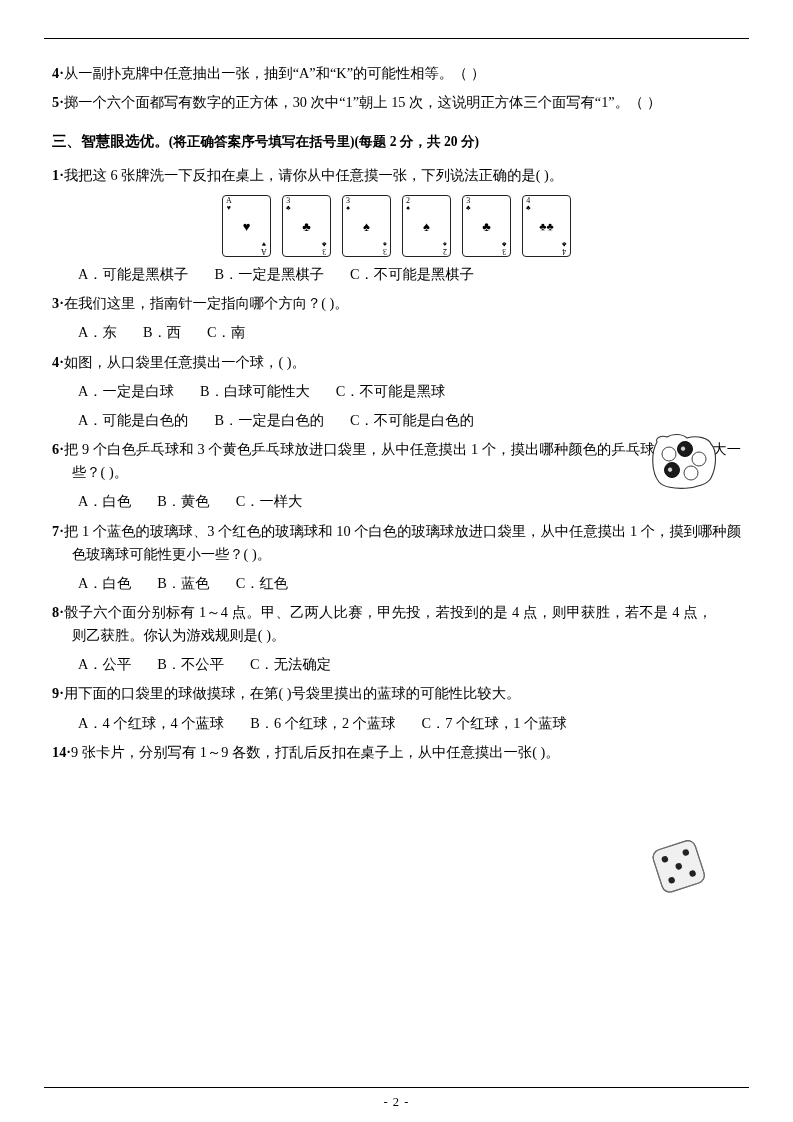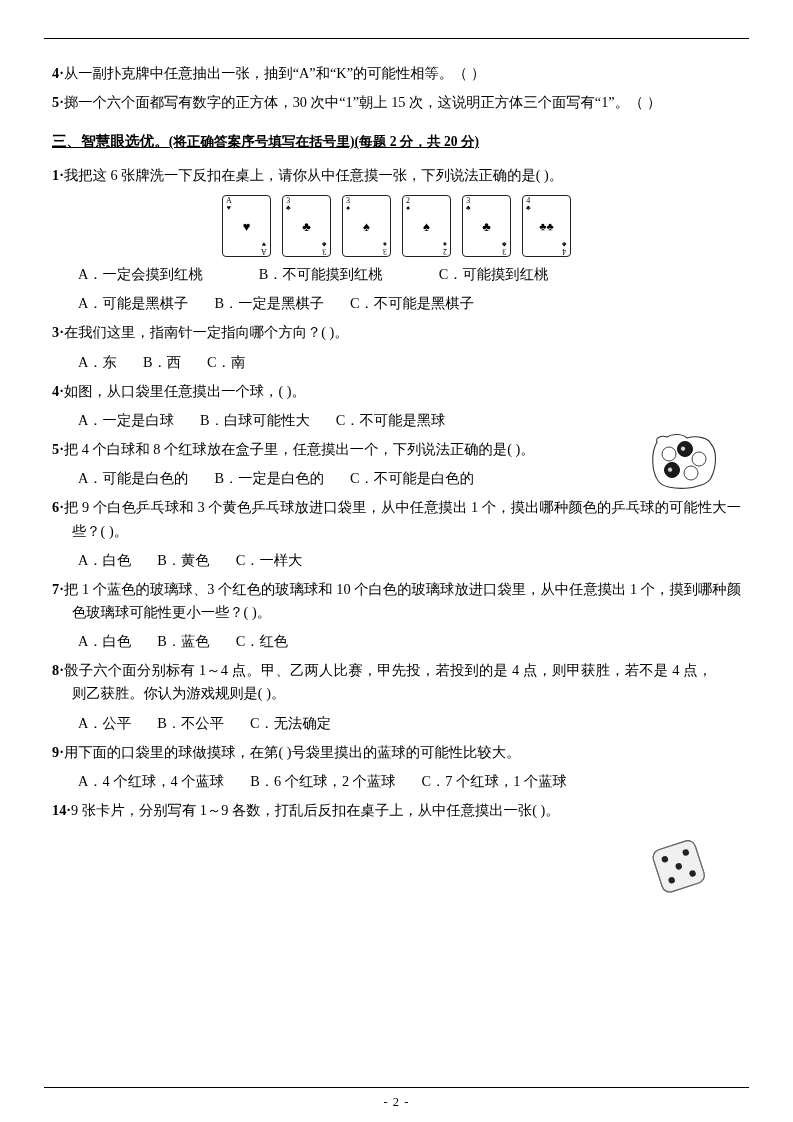--- a/index.html
+++ b/index.html
@@ -55,21 +55,20 @@
   }
   .opts {
     margin: 2px 0 6px 26px;
   }
   .opts span { margin-right: 26px; }
   .opts-wide span { margin-right: 56px; }
   .section-head {
     margin: 16px 0 10px 0;
     font-size: 14.6px;
     font-weight: bold;
-    text-decoration: underline;
   }
   .section-head .small {
     font-weight: bold;
     font-size: 13.6px;
   }
   .cards {
     display: flex;
     justify-content: center;
     gap: 11px;
     margin: 8px 0 6px 0;
@@ -224,45 +223,39 @@
             <span class="corner-pip">♣</span>
           </span>
         <span class="center two">♣♣</span>
         <span class="br">
             <span class="corner-num">4</span>
             <span class="corner-pip">♣</span>
           </span>
       </div>
     </div>
 
-    <p class="opts opts-wide">
-      <span>A．一定会摸到红桃</span><span>B．不可能摸到红桃</span><span>C．可能摸到红桃</span>
-    </p>
 
     <p class="opts">
       <span>A．可能是黑棋子</span><span>B．一定是黑棋子</span><span>C．不可能是黑棋子</span>
     </p>
 
     <p class="line hang">
       <span class="num">3·</span><span>在我们这里，指南针一定指向哪个方向？(        )。</span>
     </p>
     <p class="opts">
       <span>A．东</span><span>B．西</span><span>C．南</span>
     </p>
 
     <p class="line hang q-narrow">
       <span class="num">4·</span><span>如图，从口袋里任意摸出一个球，(        )。</span>
     </p>
     <p class="opts">
       <span>A．一定是白球</span><span>B．白球可能性大</span><span>C．不可能是黑球</span>
     </p>
 
-    <p class="line hang">
-      <span class="num">5·</span><span>把 4 个白球和 8 个红球放在盒子里，任意摸出一个，下列说法正确的是(        )。</span>
-    </p>
     <p class="opts">
       <span>A．可能是白色的</span><span>B．一定是白色的</span><span>C．不可能是白色的</span>
     </p>
 
     <p class="line hang">
       <span class="num">6·</span><span>把 9 个白色乒乓球和 3 个黄色乒乓球放进口袋里，从中任意摸出 1 个，摸出哪种颜色的乒乓球的可能性大一些？(        )。</span>
     </p>
     <p class="opts">
       <span>A．白色</span><span>B．黄色</span><span>C．一样大</span>
     </p>

